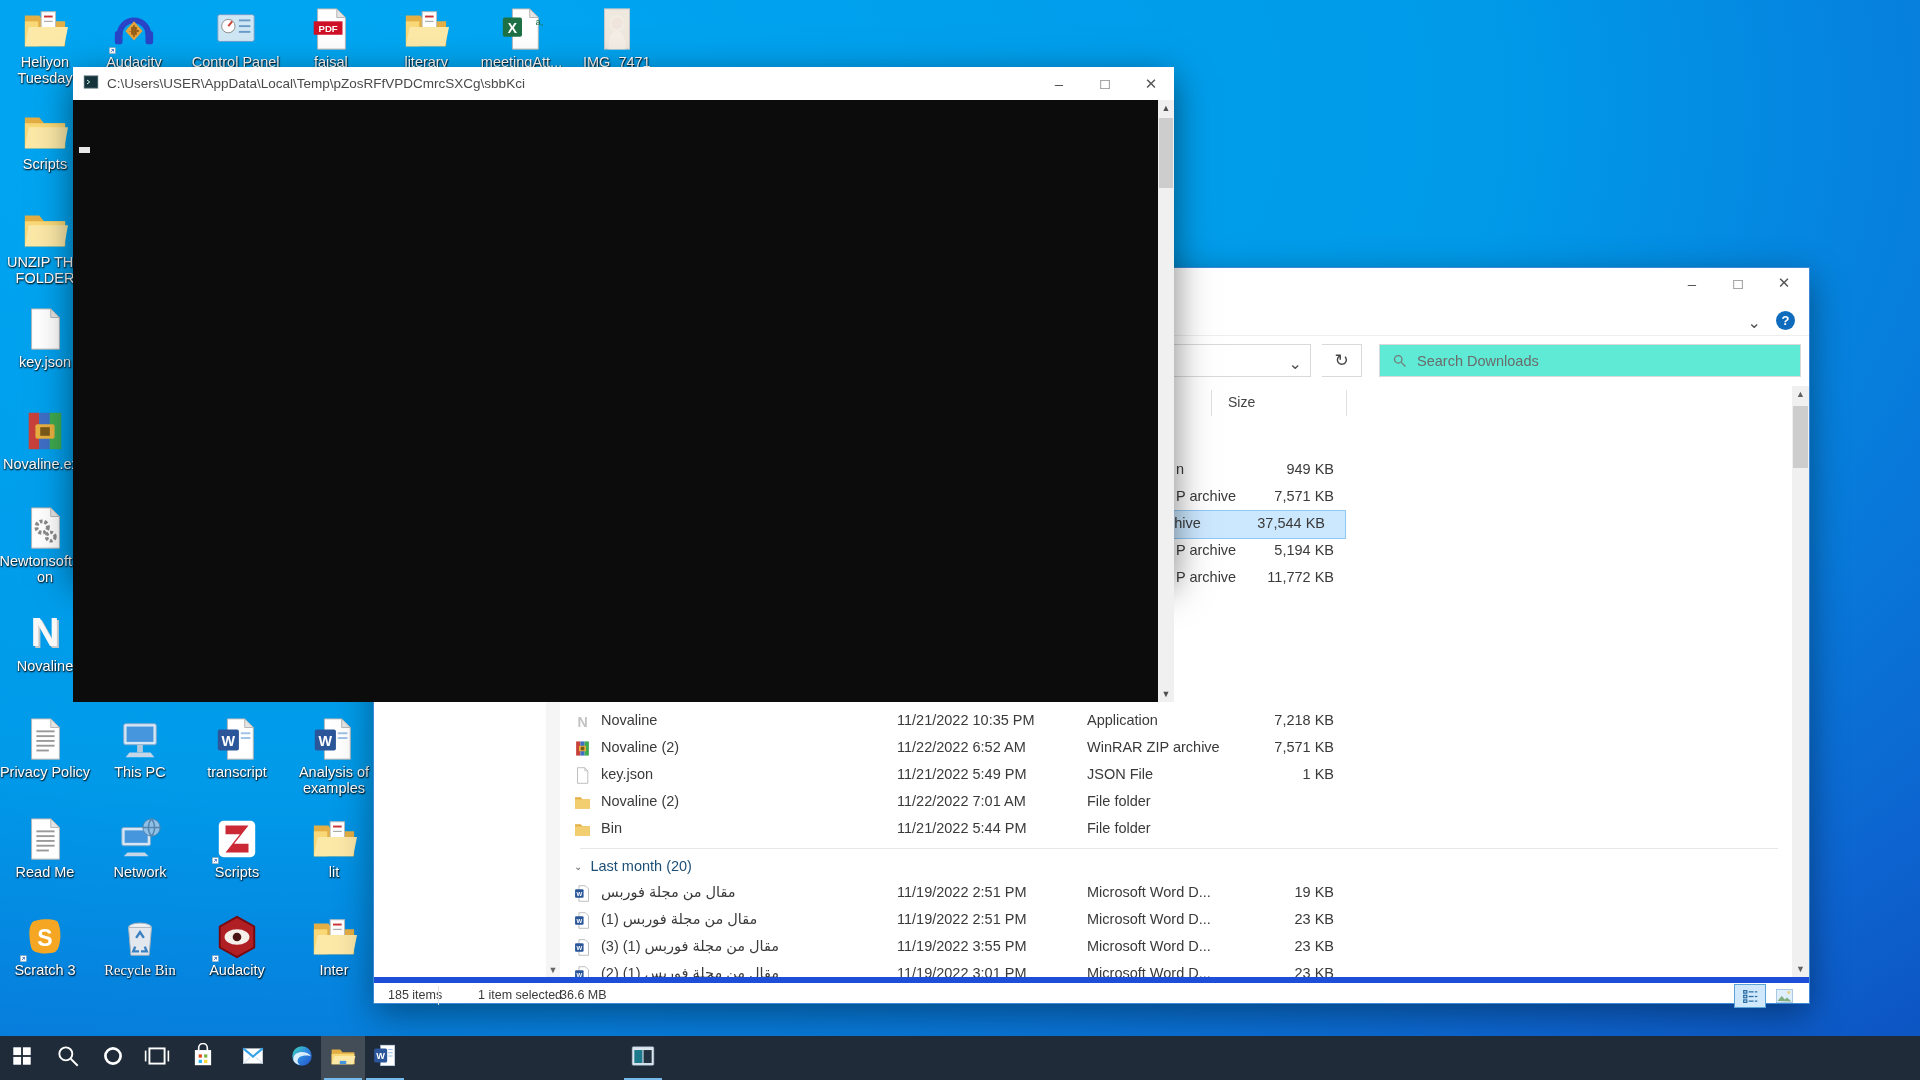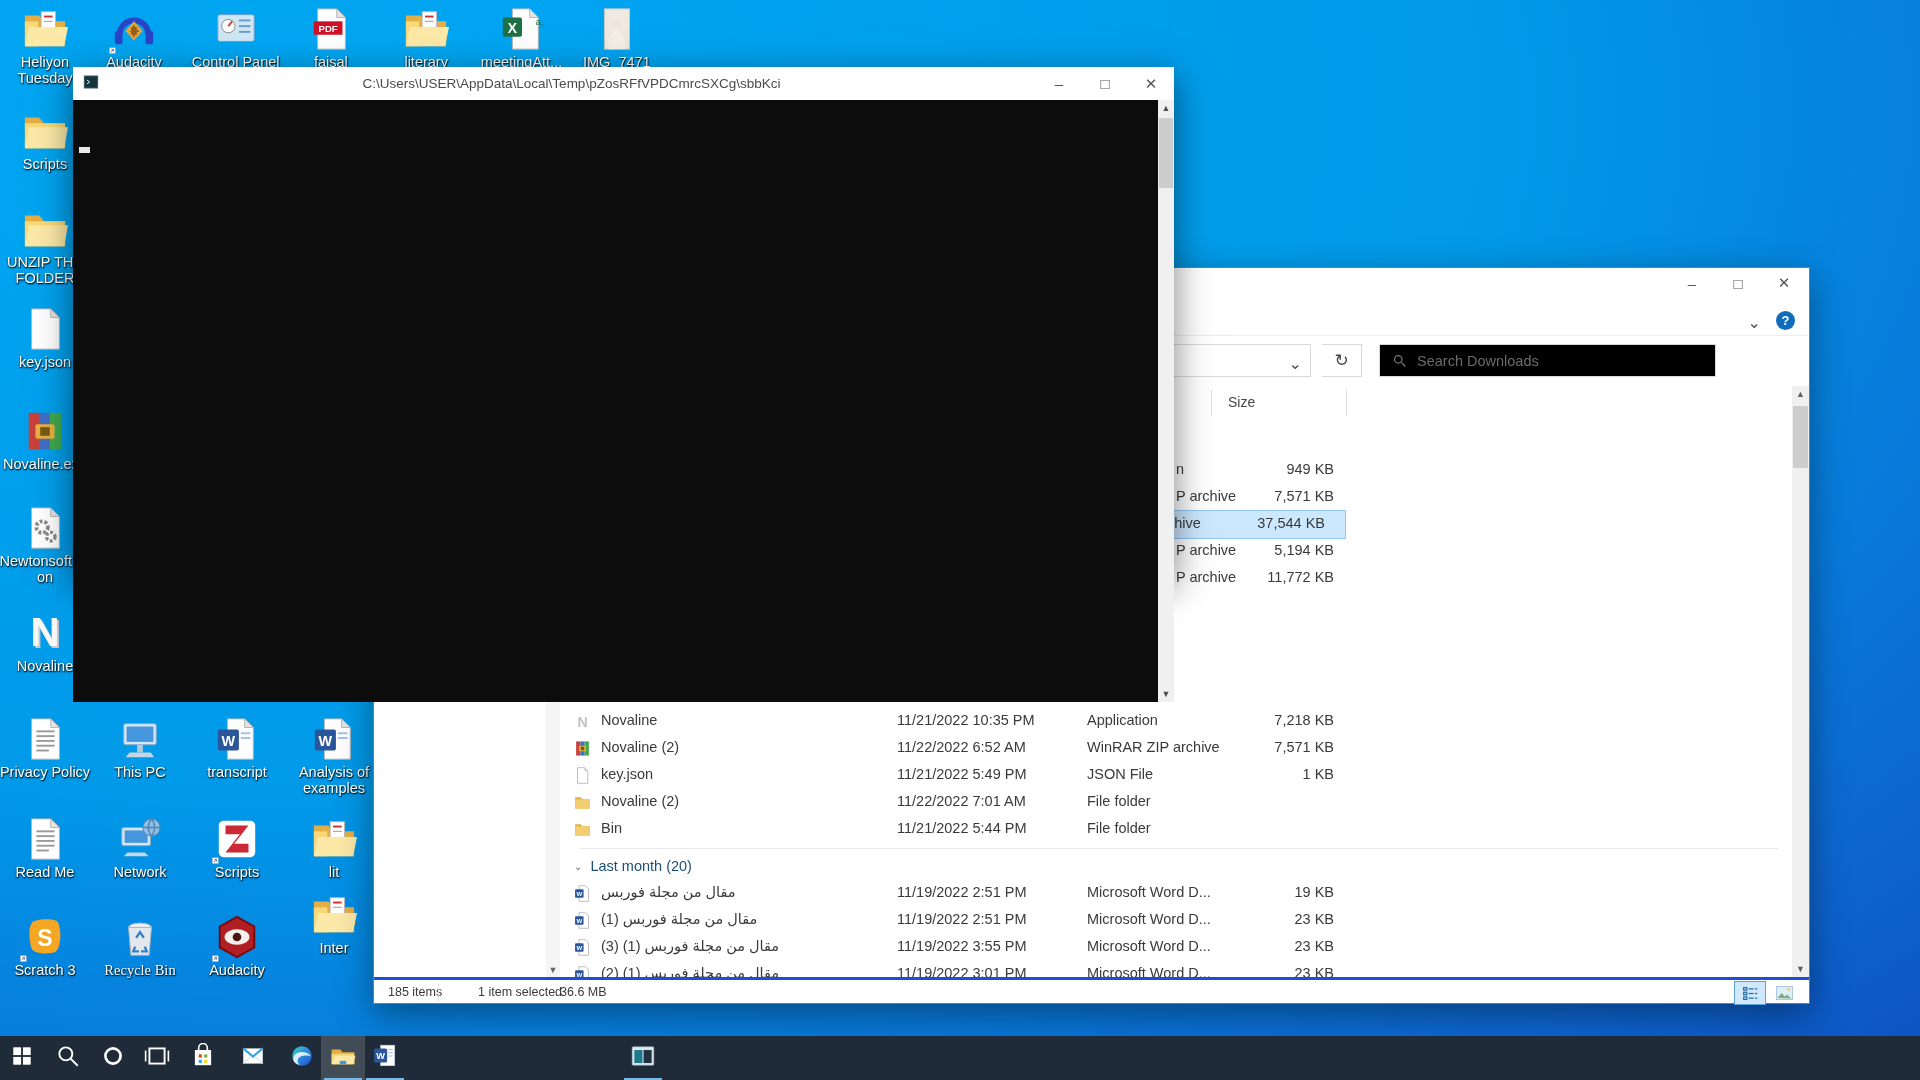--- a/index.html
+++ b/index.html
@@ -15,21 +15,21 @@
   .shortcut-badge { position:absolute; left:-2px; bottom:-2px; }
   .dicon-label { margin-top:3px; font-size:14.5px; line-height:1.1; color:#fff;
     text-shadow:0 1px 2px rgba(0,0,0,.85), 1px 1px 1px rgba(0,0,0,.6); word-wrap:break-word; }
 
   
   .winbtn { display:inline-flex; width:46px; height:30px; align-items:center; justify-content:center;
     color:#555; font-size:15px; }
 
   
   #console { position:absolute; left:73px; top:67px; width:1101px; height:511px; z-index:30;
-    box-shadow:0 10px 34px rgba(0,0,0,.5);text-align:center; }
+    box-shadow:0 10px 34px rgba(0,0,0,.5); }
   #console-titlebar { height:33px; background:#fff; display:flex; align-items:center; }
   #console-title { flex:1; font-size:13.5px; color:#4a4a4a; white-space:nowrap; overflow:hidden; }
   #console-icon { margin:0 8px 0 10px; }
   #console-controls { display:flex; }
   #console-body { position:relative; height:602px; background:#0c0c0c; }
   #console-cursor { position:absolute; left:6px; top:47px; width:11px; height:6px; background:#e8e8e8; }
   #console-scroll { position:absolute; right:0; top:0; width:16px; height:602px; background:#f0f0f0; }
   #console-scroll .arr { position:absolute; left:0; width:16px; height:16px; color:#505050; font-size:9px;
     display:flex; align-items:center; justify-content:center; }
   #console-scroll .thumb { position:absolute; left:1px; top:18px; width:14px; height:70px; background:#cdcdcd; }
@@ -42,22 +42,22 @@
   #ex-ribbon { position:absolute; left:0; top:38px; right:0; height:30px; background:#fff; border-bottom:1px solid #eee; }
   #ex-ribbon-chev { position:absolute; right:48px; top:7px; color:#555; }
   #ex-help { position:absolute; right:14px; top:5px; width:19px; height:19px; border-radius:50%;
     background:#0f6cbd; color:#fff; font-size:13px; font-weight:bold; text-align:center; line-height:19px; }
   #ex-addrrow { position:absolute; left:0; top:68px; right:0; height:50px; background:#fff; }
   #ex-addr-frag { position:absolute; left:760px; top:8px; width:177px; height:33px; background:#fff;
     border:1px solid #d9d9d9; }
   #ex-addr-chev { position:absolute; right:8px; top:9px; color:#555; }
   #ex-refresh { position:absolute; left:948px; top:8px; width:40px; height:33px; border:1px solid #d9d9d9;
     border-left:none; color:#444; font-size:17px; text-align:center; line-height:31px; }
-  #ex-search { position:absolute; left:1005px; top:8px; width:337px; height:33px; border:1px solid #d9d9d9;
-    background:#000000; display:flex; align-items:center; }
+  #ex-search { position:absolute; left:1005px; top:8px; width:422px; height:33px; border:1px solid #d9d9d9;
+    background:#5eead4; display:flex; align-items:center; }
   #ex-search svg { margin:0 10px 0 12px; }
   #ex-search-ph { font-size:14.5px; color:#6b6b6b; }
   #ex-header { position:absolute; left:0; top:118px; right:17px; height:34px; background:#fff; }
   #ex-size-h { position:absolute; left:854px; top:8px; font-size:14px; color:#444; }
   .hsep { position:absolute; top:4px; width:1px; height:26px; background:#e0e0e0; }
 
   #ex-nav { position:absolute; left:0; top:152px; width:186px; bottom:26px; overflow:hidden; }
   .nav-item { position:absolute; left:0; width:186px; height:28px; font-size:14.5px; color:#2b2b2b;
     display:flex; align-items:center; }
   .nav-chev { width:12px; font-size:10px; color:#8a8a8a; margin-left:8px; }
@@ -78,21 +78,21 @@
   .frag-row .f-frag { position:absolute; left:602px; top:4px; white-space:nowrap; }
   .group-sep { position:absolute; left:20px; right:14px; height:1px; background:#e7e7e7; }
   .group-head { position:absolute; left:14px; height:24px; font-size:14.5px; color:#1d4f76; display:flex; align-items:center; }
   .group-head .g-chev { font-size:10px; color:#666; margin-right:8px; }
   .group-head .g-rule { position:absolute; left:144px; right:14px; top:12px; height:1px; background:#e7e7e7; }
 
   #ex-scroll { position:absolute; right:0; top:118px; width:17px; bottom:26px; background:#f0f0f0; }
   #ex-scroll .arr { position:absolute; left:0; width:17px; height:16px; color:#606060; font-size:9px; text-align:center; line-height:16px; }
   #ex-scroll .thumb { position:absolute; left:1px; top:20px; width:15px; height:62px; background:#cdcdcd; }
 
-  #ex-status { position:absolute; left:0; right:0; bottom:0; height:26px; background:#fff; border-top:3px solid #1d4ed8;
+  #ex-status { position:absolute; left:0; right:0; bottom:0; height:26px; background:#fff; border-top:6px solid #1d4ed8;
     font-size:12.5px; color:#3a3a3a; }
   #ex-status .st { position:absolute; top:5px; }
   #st-items { left:14px; }
   #st-div { left:64px; top:3px; width:1px; height:19px; background:#e0e0e0; position:absolute; }
   #st-sel { left:78px;margin-left:26px; }
   #st-size { left:186px; }
   .viewbtn { position:absolute; top:2px; width:30px; height:22px; display:flex; align-items:center; justify-content:center; }
   #vb-details { right:44px; background:#cfe8fb; outline:1px solid #5ea3d8; }
   #vb-thumbs { right:10px; }
 
@@ -420,21 +420,21 @@
           </svg>
           <span class="shortcut-badge">
             <svg width="18" height="18" viewBox="0 0 48 48">
               <rect x="1" y="31" width="16" height="16" fill="#fff" stroke="#9a9a9a"></rect>
               <path d="M5 43l7-7M6.5 36H12v5.5" fill="none" stroke="#2a62c9" stroke-width="2"></path>
             </svg>
           </span>
         </div>
         <div class="dicon-label">Audacity</div>
       </div>
-      <div class="dicon" style="left: 287px; top: 892px;">
+      <div class="dicon" style="left: 287px; top: 914px;">
         <div class="dicon-img">
           <svg width="46" height="46" viewBox="0 0 48 48">
             <path d="M3 10h15l5 6h22v26H3z" fill="#e3ae44"></path>
             <rect x="20" y="6" width="15" height="20" fill="#fff" stroke="#bbb"></rect>
             <line x1="23" y1="11" x2="32" y2="11" stroke="#c33" stroke-width="2"></line>
             <line x1="23" y1="16" x2="32" y2="16" stroke="#999"></line>
             <path d="M3 16h14v26H3z" fill="#f9d977"></path>
             <path d="M3 42l4-20h41l-4 20z" fill="#fce9a8"></path>
           </svg>
         </div>

